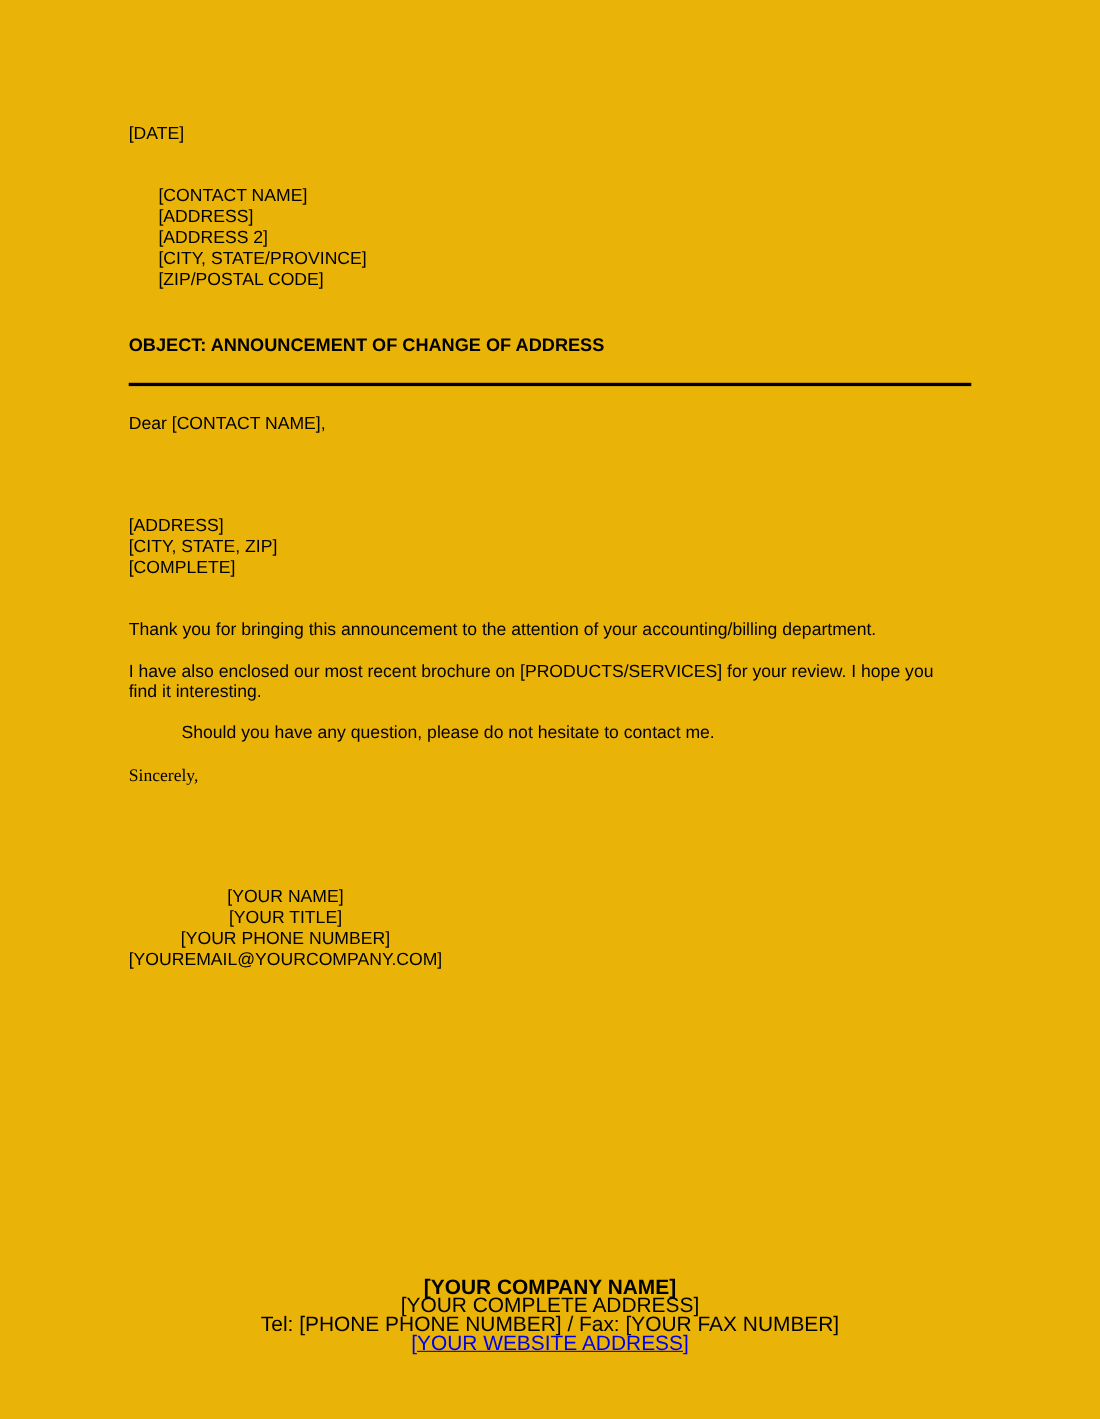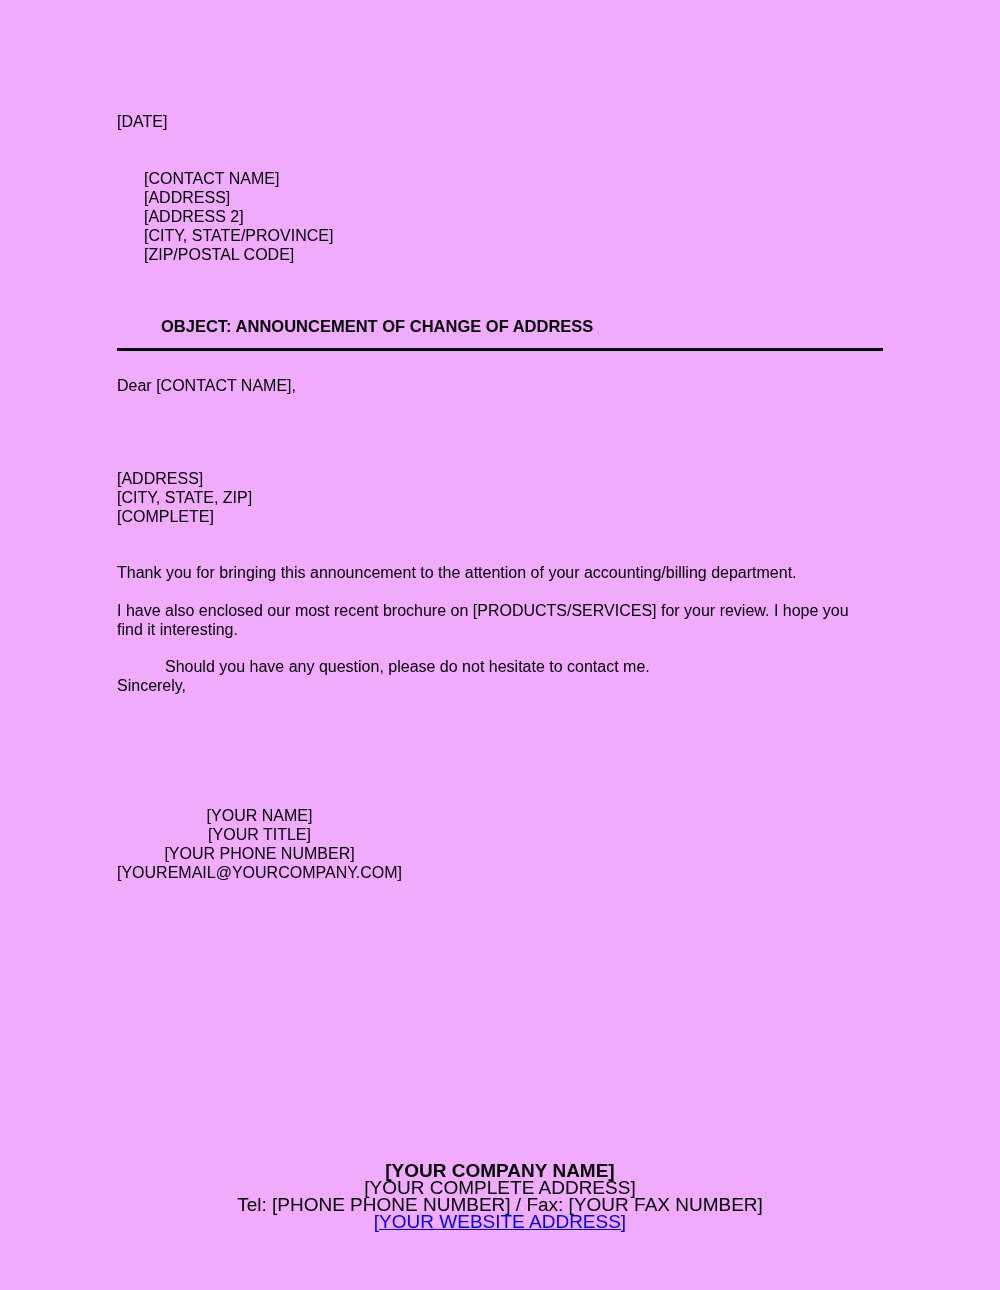--- a/index.html
+++ b/index.html
@@ -1,40 +1,40 @@
 <!DOCTYPE html>
 <html><head>
 <meta charset="utf-8">
 <style>
   * { box-sizing: border-box; margin: 0; padding: 0; }
   html, body { background: #ffffff; }
   .page {
     position: relative;
     width: 1000px;
     height: 1290px;
-    background: #f0abfc;
+    background: #eab308;
     color: #000000;
     font-family: "Liberation Sans", "DejaVu Sans", sans-serif;
     font-size: 16px;
     line-height: 19px;
     overflow: hidden;
   }
   .abs { position: absolute; left: 117px; }
   .line { white-space: nowrap; }
   .date-line      { top: 112px; }
   .recipient      { top: 169px; margin-left: 27px; }
-  .subject        { top: 316px; font-weight: bold; font-size: 16.5px; line-height: 20px; margin-left: 44px; }
+  .subject        { top: 304px; font-weight: bold; font-size: 16.5px; line-height: 20px; }
   .subject-rule   { top: 348px; width: 766px; height: 3px; background: #000000; border: none; }
   .salutation     { top: 376px; }
   .para-1         { top: 413px; line-height: 19.5px; }
   .new-address    { top: 469px; }
   .para-2         { top: 563px; }
   .para-3         { top: 601px; }
   .para-4         { top: 657px; margin-left: 48px; }
-  .closing        { top: 676px; }
+  .closing        { top: 696px; font-family: Liberation Serif, serif; }
   .signature      { top: 806px; text-align: center; }
   .footer {
     position: absolute;
     left: 0; top: 1162px;
     width: 1000px;
     text-align: center;
     font-size: 19px;
     line-height: 17px;
   }
   .footer .company { font-weight: bold; }

